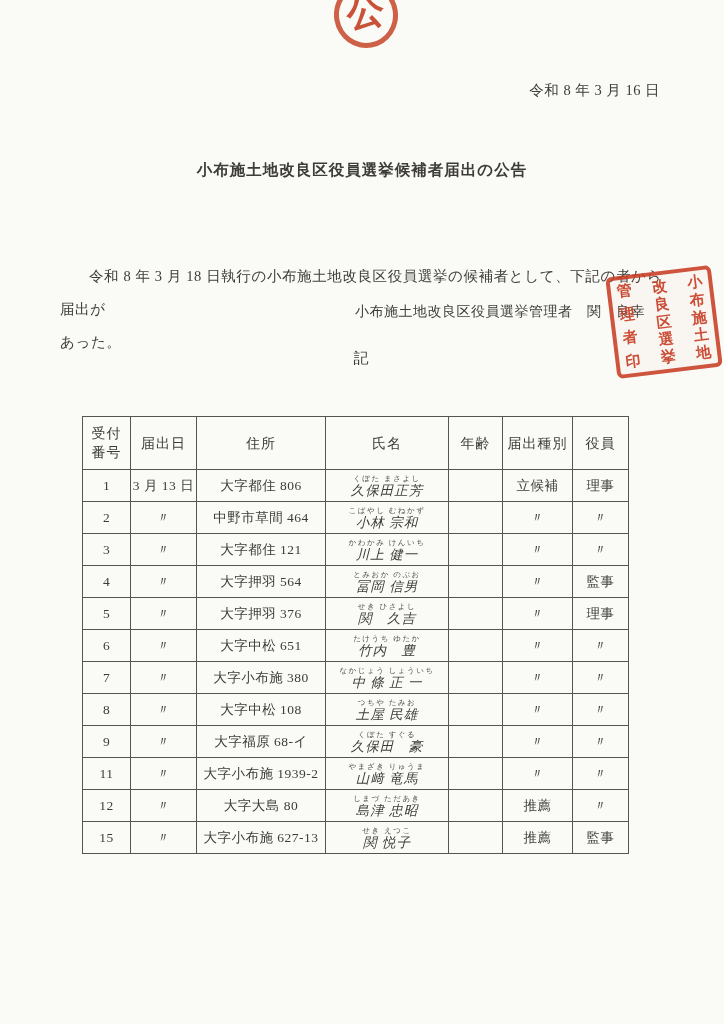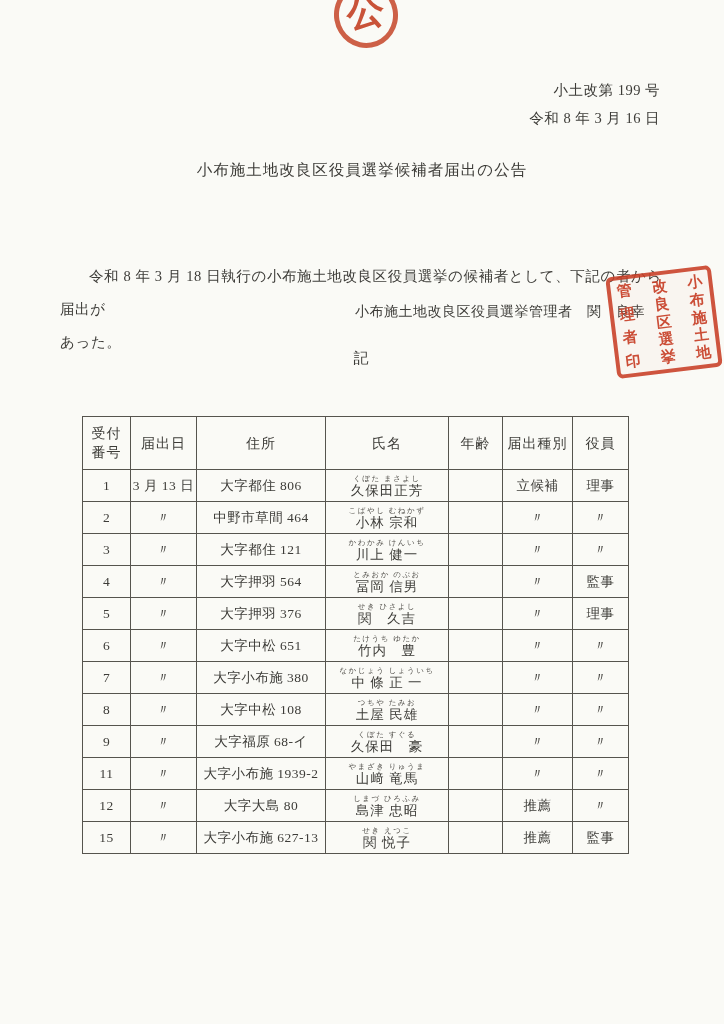--- a/index.html
+++ b/index.html
@@ -19,21 +19,21 @@
   .top-stamp-glyph {
     color:rgba(196,68,40,.92); font-size:38px; font-weight:bold;
     line-height:1; margin-top:-8px;
   }
   .doc-meta {
     position:absolute; top:76px; right:64px; text-align:right;
     font-size:14.5px; line-height:28px; letter-spacing:.5px;
   }
   .title {
     position:absolute; top:160px; left:0; width:724px; margin:0;
-    text-align:center; font-size:15.5px; font-weight:normal; letter-spacing:1px;
+    text-align:center; font-size:15.5px; font-weight:bold; letter-spacing:1px;
   }
   .body-text {
     position:absolute; top:219px; left:60px; width:612px;
     font-size:14.5px; line-height:33px; letter-spacing:.6px;
   }
   .body-text .indent { text-indent:2em;margin-top:41px; }
   .admin-line {
     position:absolute; top:303px; left:355px;
     font-size:14px; letter-spacing:.5px; white-space:nowrap;
   }
@@ -59,33 +59,32 @@
     border-collapse:collapse; table-layout:fixed;
   }
   table.cand th, table.cand td {
     border:1px solid #56544e; font-weight:normal; text-align:center;
     padding:0; overflow:hidden; vertical-align:middle;
   }
   table.cand th { height:52px; font-size:14px; letter-spacing:1px; line-height:19px; }
   table.cand td { height:31px; font-size:13.5px; letter-spacing:.5px; }
   td.c-address { text-align:left; padding-left:9px; }
   .furigana { font-size:7.5px; line-height:9px; letter-spacing:1.5px; color:#504e49; }
-  .name-main { font-size:13.5px; line-height:15px; letter-spacing:1px; }
+  .name-main { font-size:13.5px; line-height:15px; letter-spacing:1px;font-style:italic; }
 </style>
 </head>
 <body>
 
 <div class="sheet">
 
   <div class="top-stamp">
     <span class="top-stamp-glyph">公</span>
   </div>
 
   <div class="doc-meta">
-    <div>小土改第 199 号</div>
     <div>令和 8 年 3 月 16 日</div>
   </div>
 
   <h1 class="title">小布施土地改良区役員選挙候補者届出の公告</h1>
 
   <div class="body-text">
     <div class="indent">令和 8 年 3 月 18 日執行の小布施土地改良区役員選挙の候補者として、下記の者から届出が</div>
     <div>あった。</div>
   </div>
 
@@ -271,21 +270,21 @@
           </td>
           <td class="c-age"></td>
           <td class="c-type">〃</td>
           <td class="c-role">〃</td>
         </tr>
         <tr>
           <td class="c-no">12</td>
           <td class="c-date">〃</td>
           <td class="c-address">大字大島 80</td>
           <td class="c-name">
-            <div class="furigana">しまづ ひろふみ</div>
+            <div class="furigana">しまづ ただあき</div>
             <div class="name-main">島津 忠昭</div>
           </td>
           <td class="c-age"></td>
           <td class="c-type">推薦</td>
           <td class="c-role">〃</td>
         </tr>
         <tr>
           <td class="c-no">15</td>
           <td class="c-date">〃</td>
           <td class="c-address">大字小布施 627-13</td>

